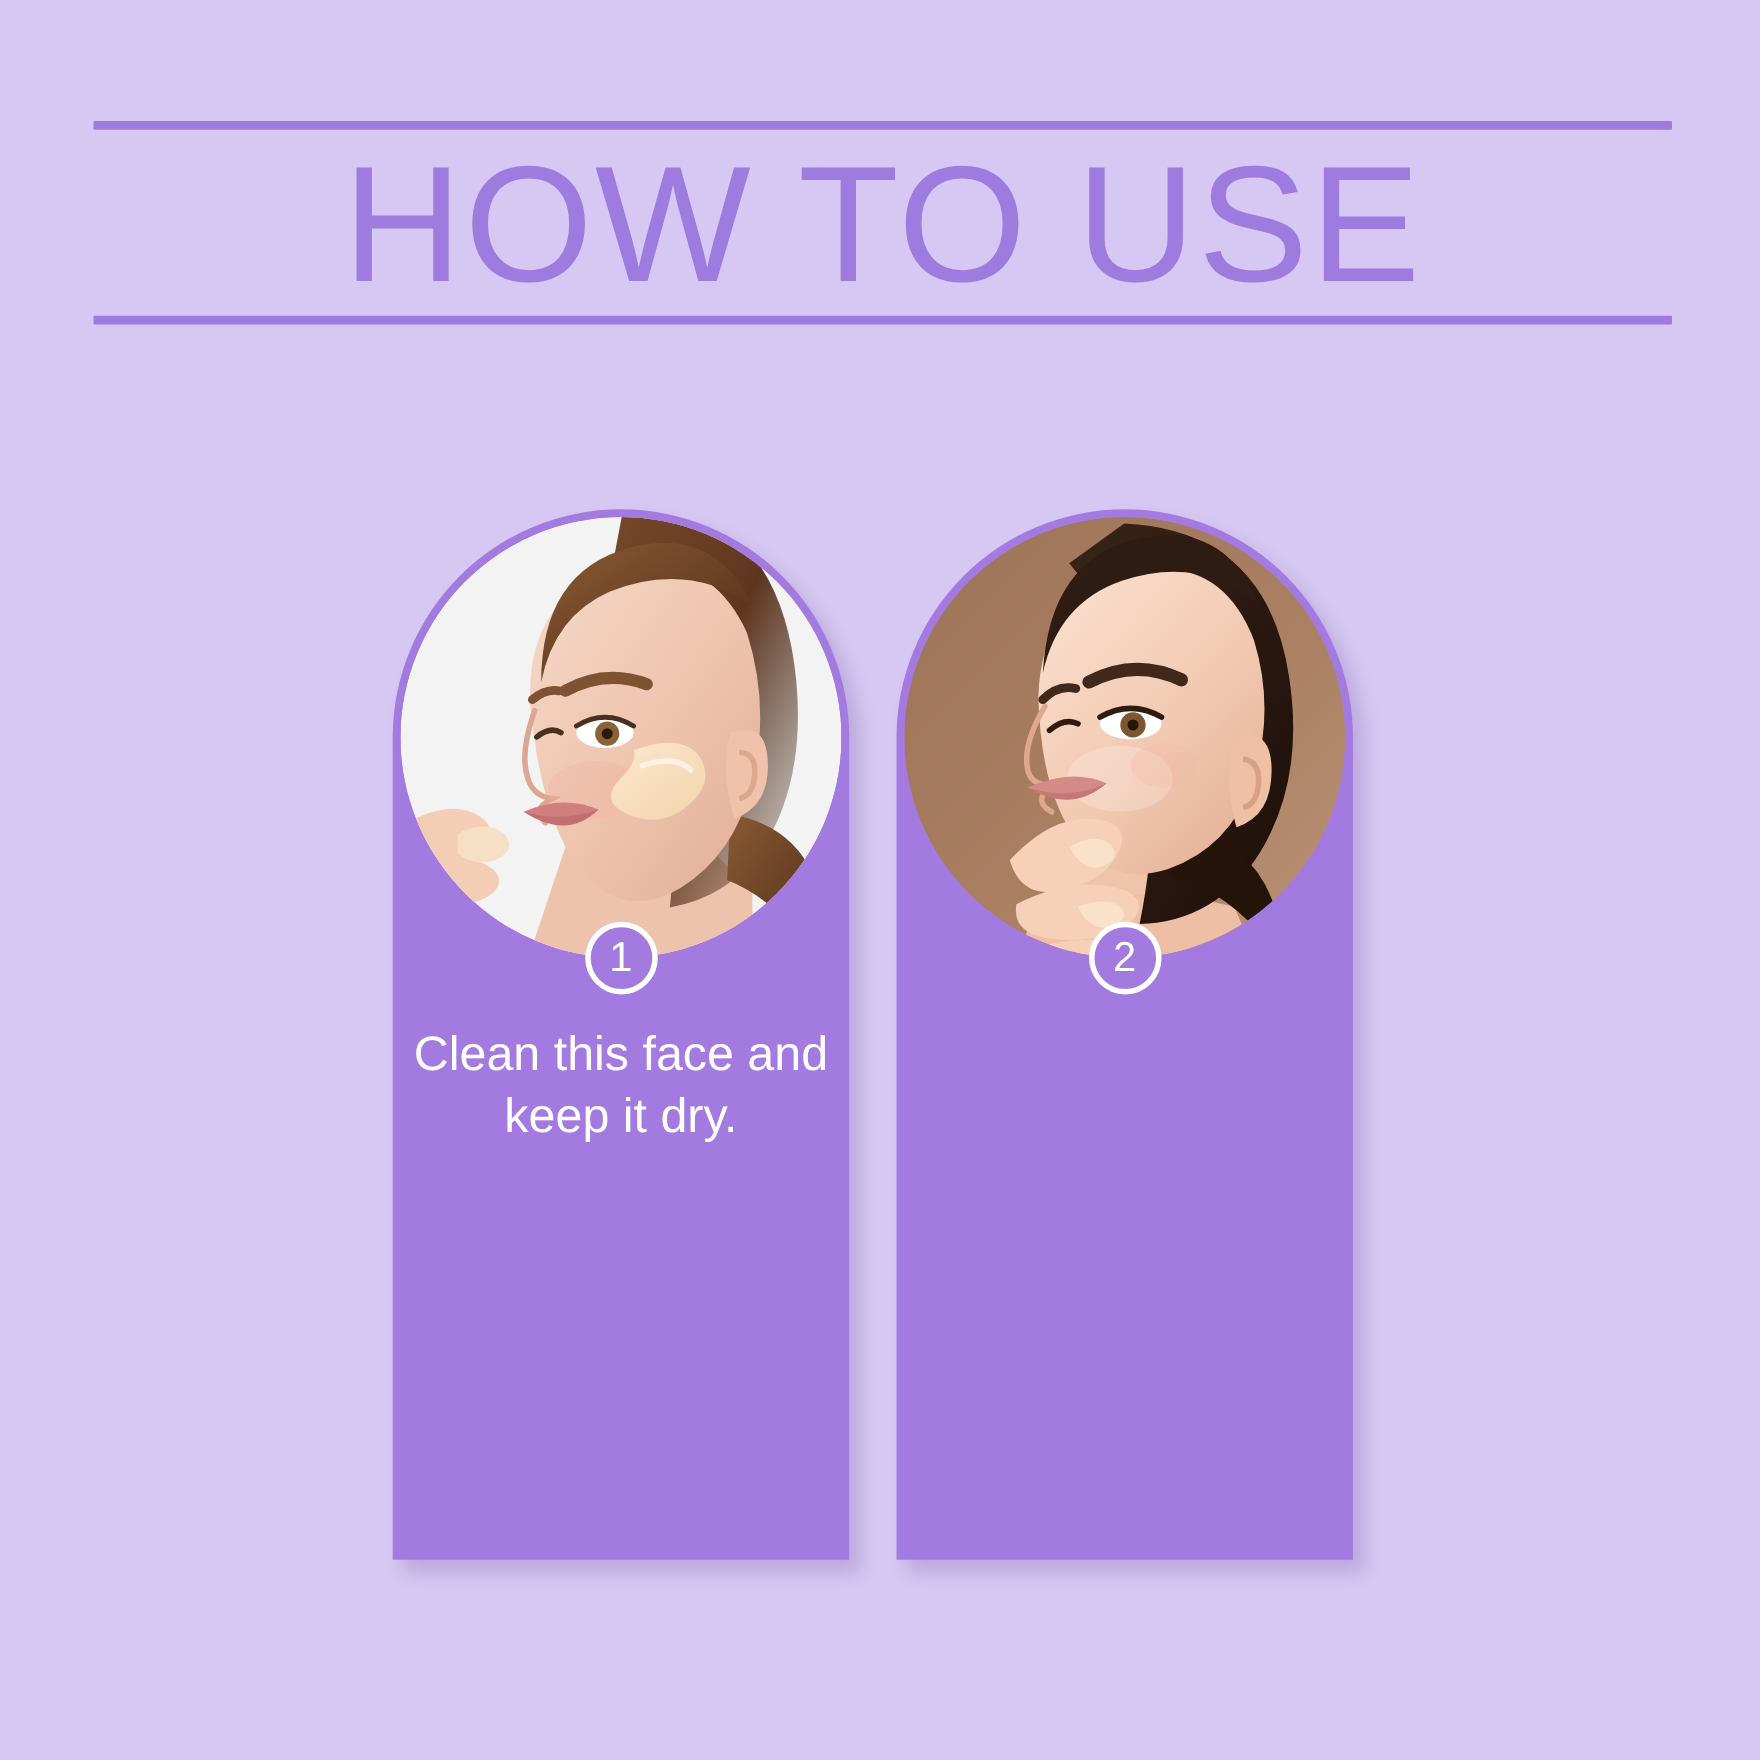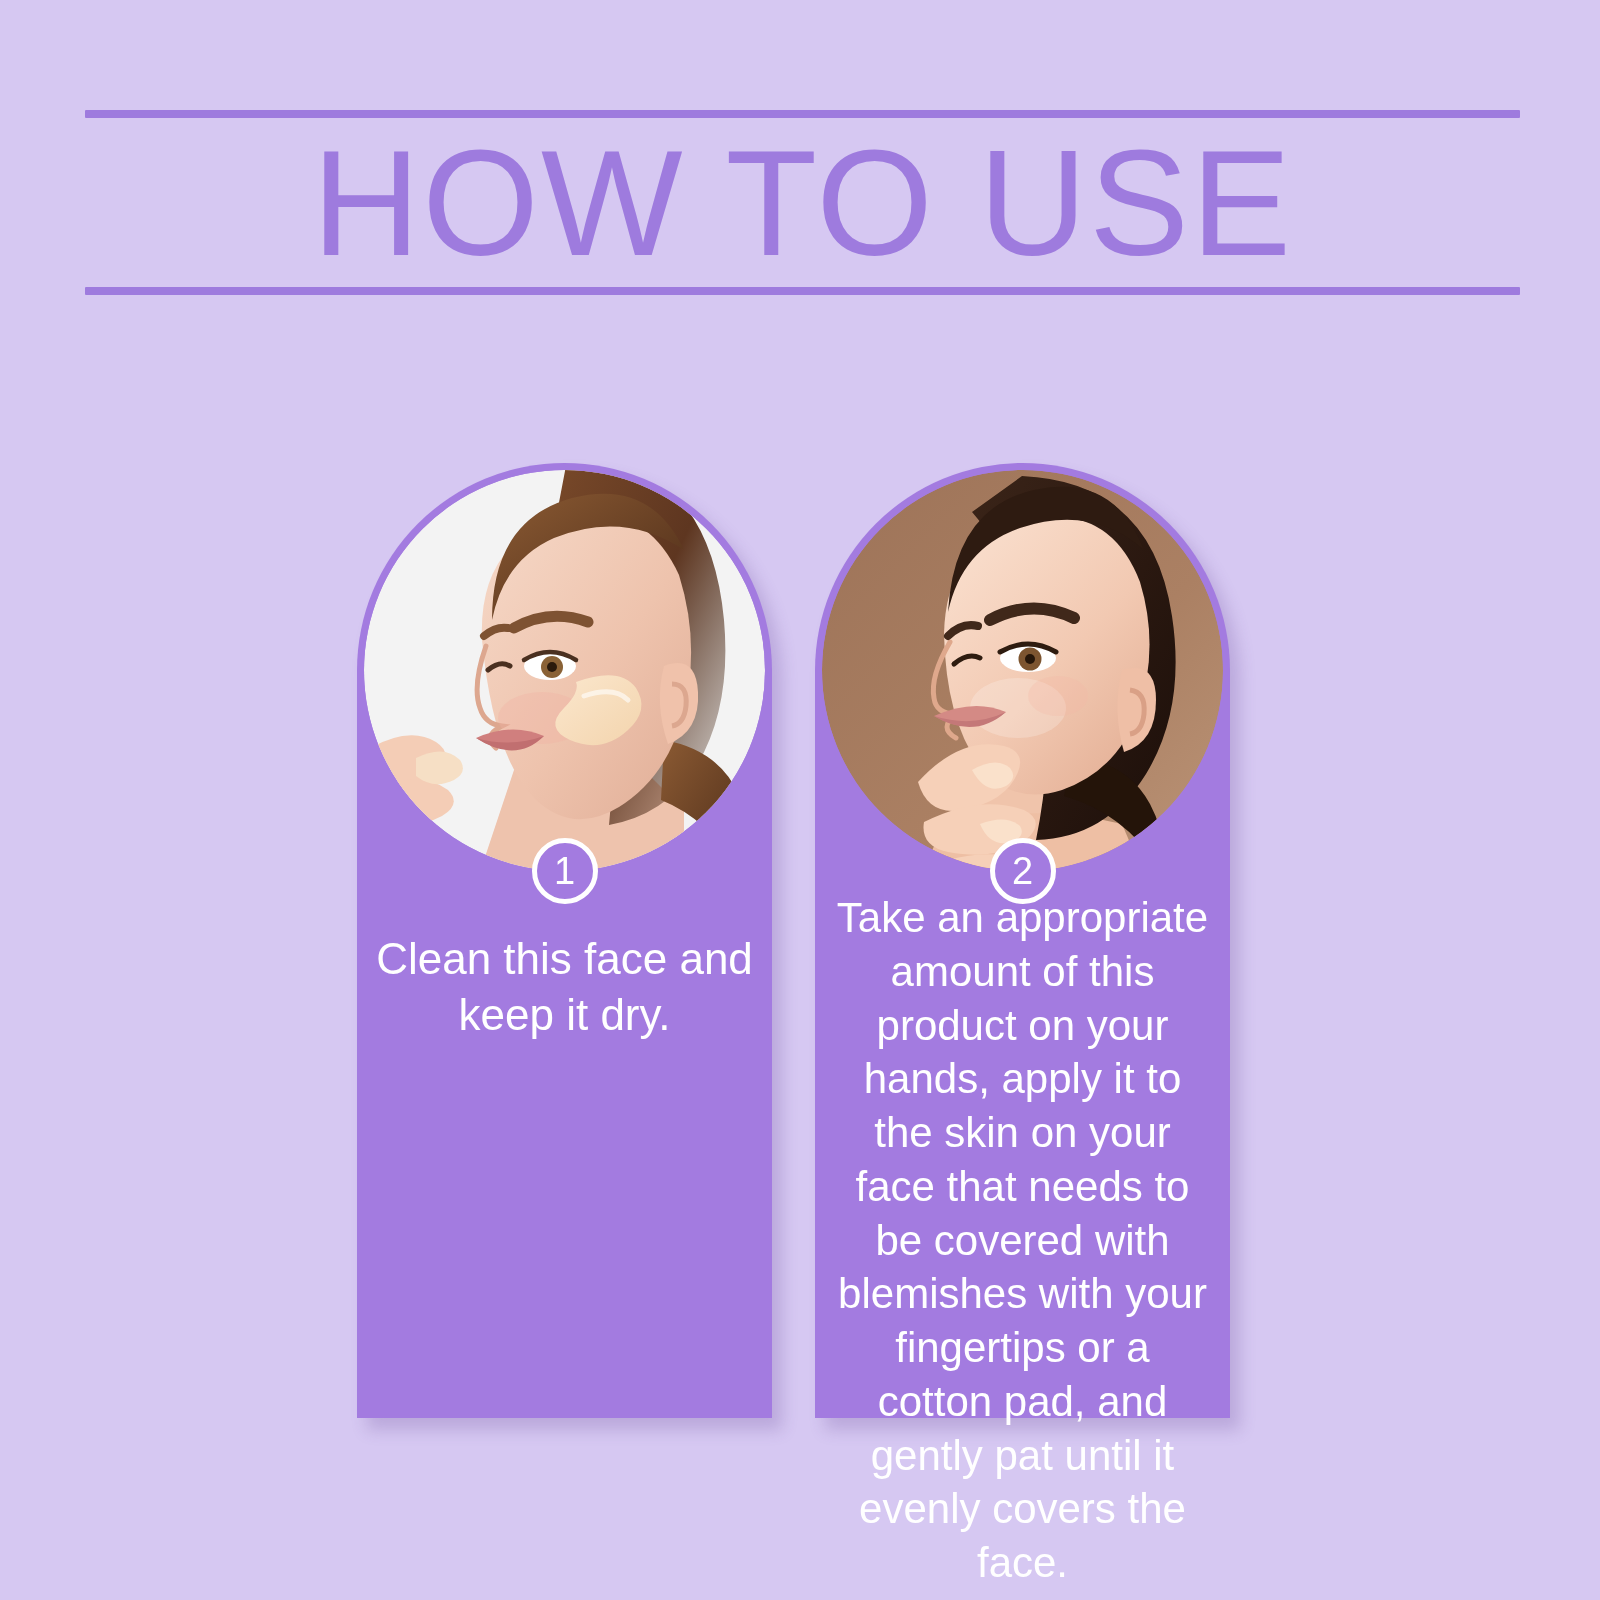--- a/index.html
+++ b/index.html
@@ -270,16 +270,15 @@
             <path d="M126 390 q52 -14 88 6 l4 16 H120z"></path>
           </g>
           <path d="M150 300 q24 -14 38 -2 q8 10 -4 18 q-20 10 -34 -16z" fill="#fae1cb"></path>
           <path d="M158 354 q26 -10 40 2 q6 10 -8 16 q-22 6 -32 -18z" fill="#fae1cb"></path>
         </g>
       </svg>
     </div>
 
     <div class="badge">2</div>
 
-    <p class="step-text">Take an appropriate amount of this product on your hands, apply it to the skin on your face that needs to be covered with blemishes with your fingertips or a cotton pad, and gently pat until it evenly covers the face.</p>
   </div>
 
 </div>
 
 </body></html>

